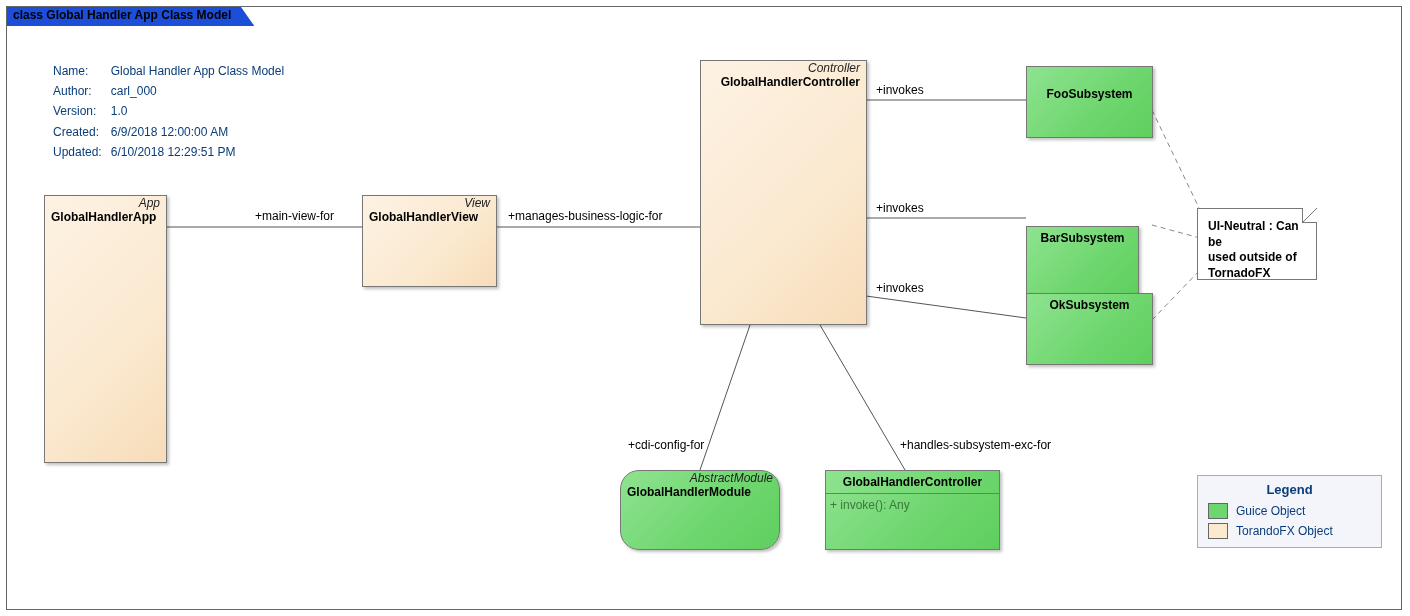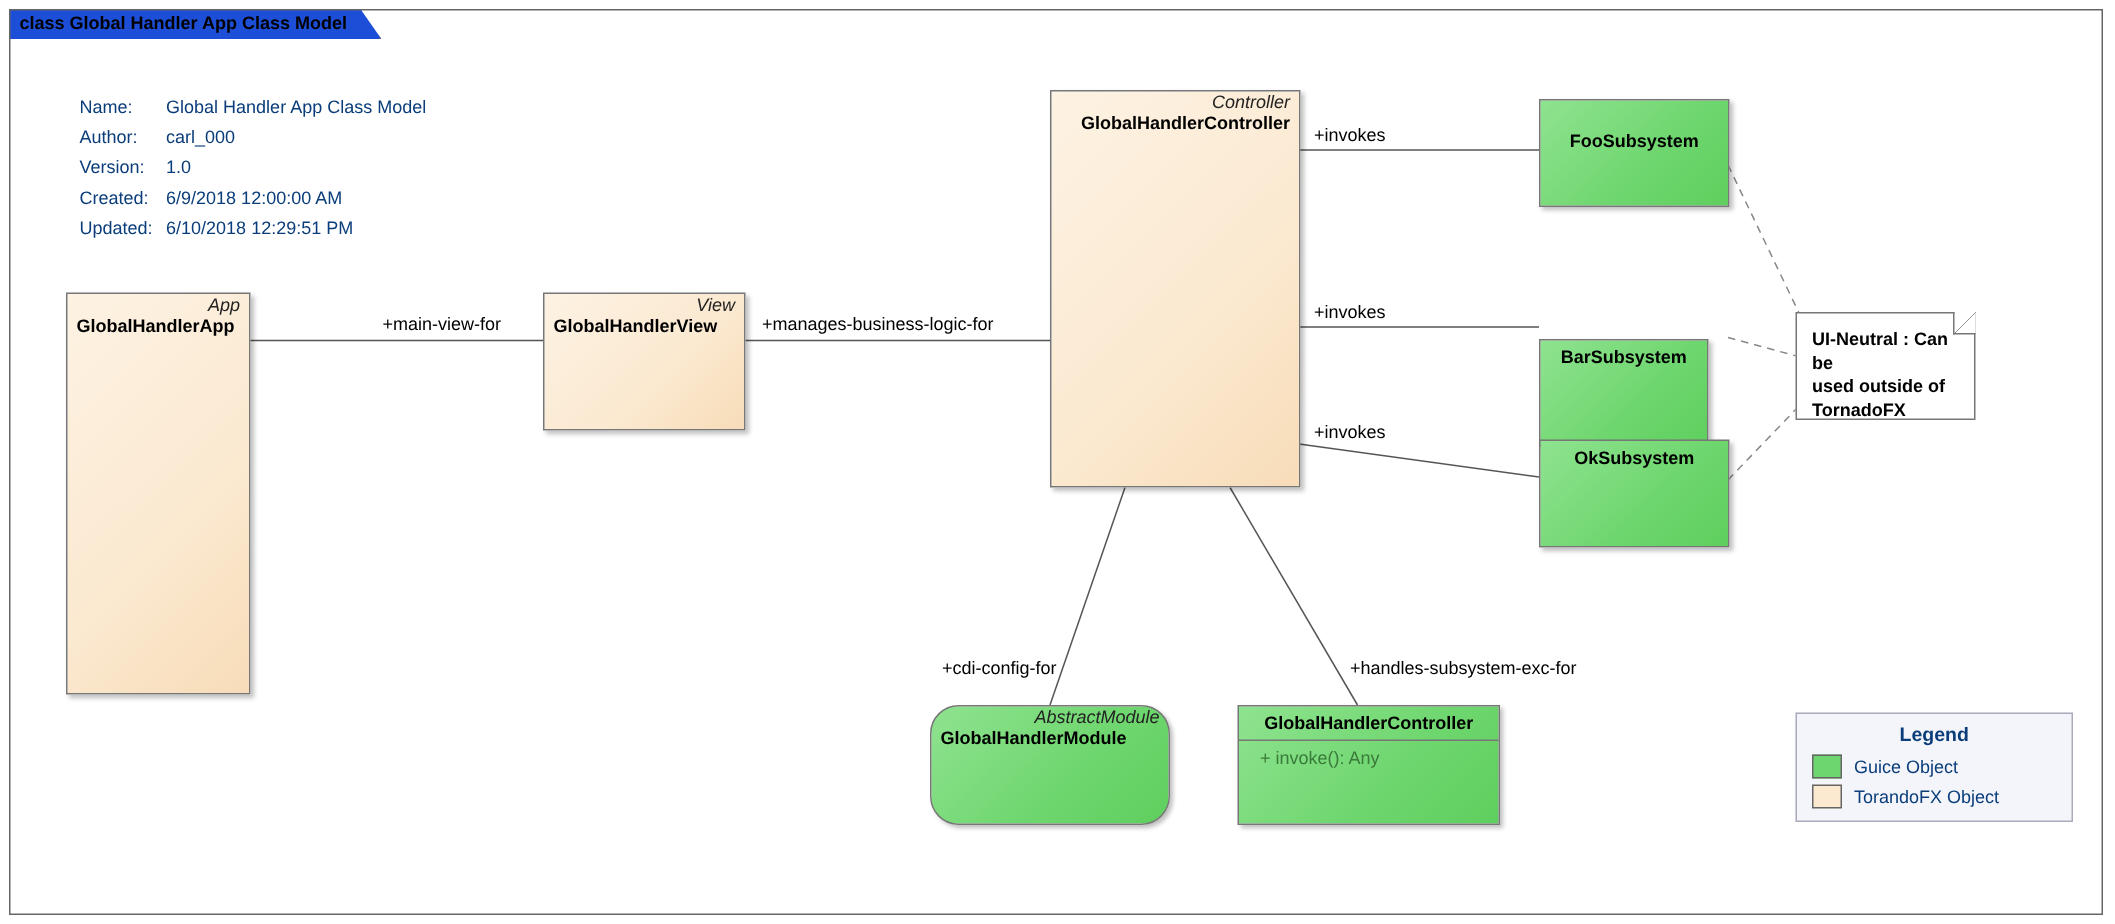--- a/index.html
+++ b/index.html
@@ -66,21 +66,21 @@
   }
   .cname {
     font-weight: bold;
     padding: 0 6px 4px 6px;
     text-align: left;
   }
   .cname.center { text-align: center; }
   .cname.right { text-align: right; }
   .divider { border-top: 1px solid #777; }
   .op {
-    padding: 4px 14px;
+    padding: 4px 4px;
     color: #3a7a3a;
     text-align: left;
   }
   .note {
     position: absolute;
     background: #fff;
     border: 1px solid #777;
     box-sizing: border-box;
     padding: 10px 10px;
     line-height: 1.3;

